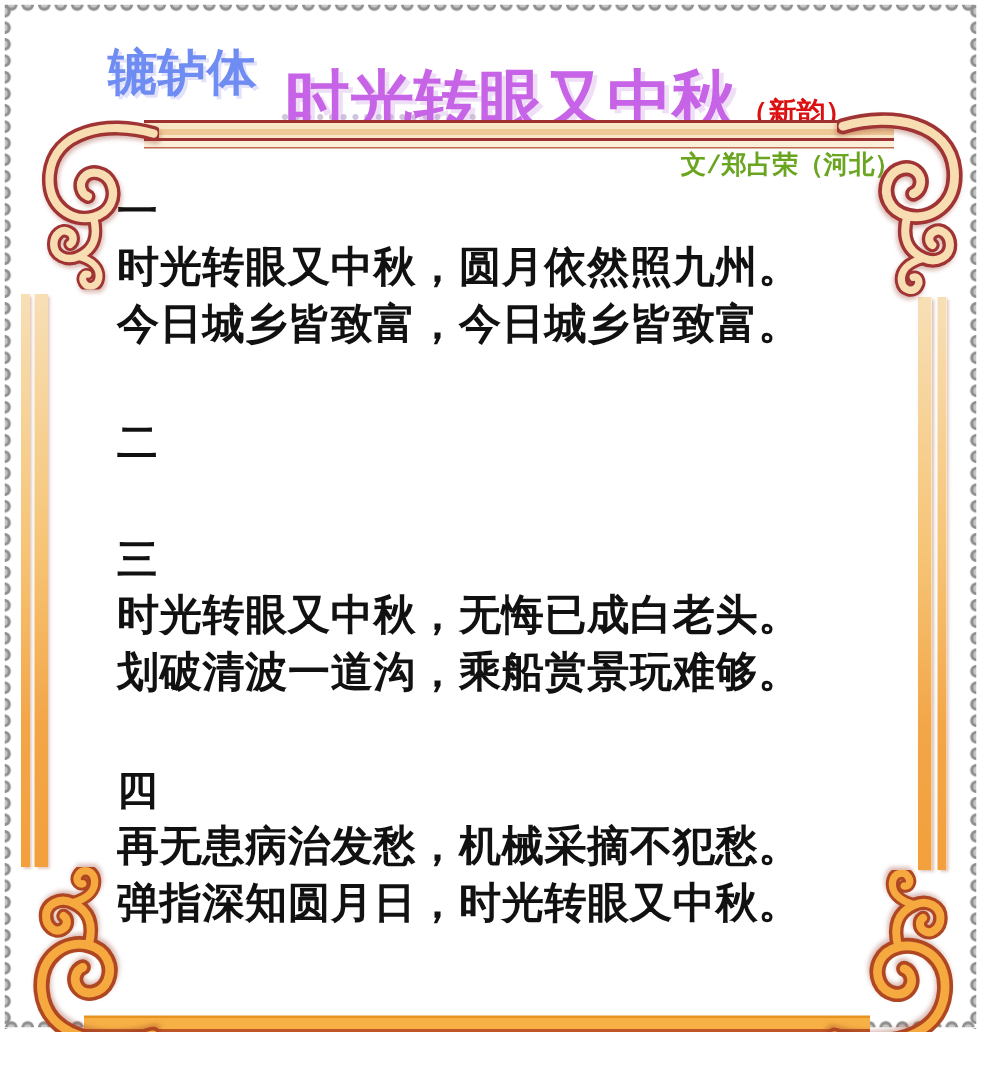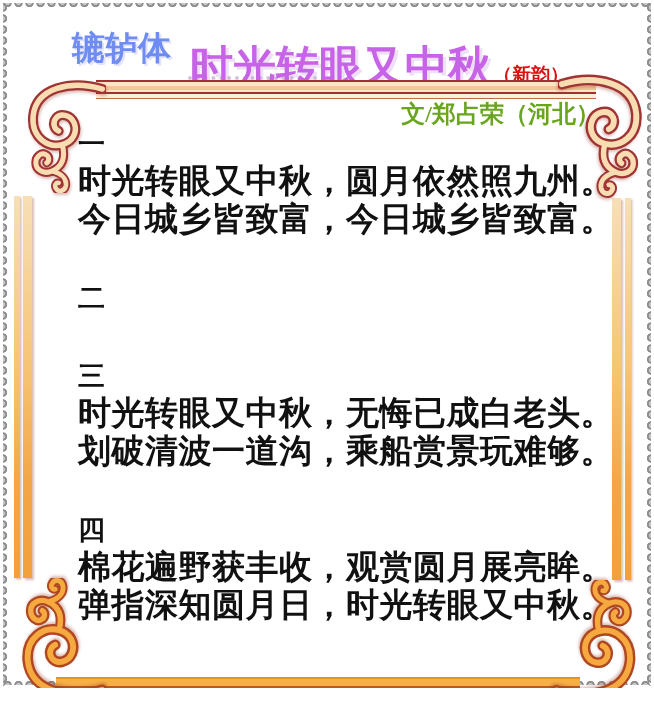--- a/index.html
+++ b/index.html
@@ -1,21 +1,21 @@
 <!DOCTYPE html>
 <html style="--title-magenta: #C763E6; --label-blue: #6F8CF2; --note-red: #DC1010; --byline-green: #69A51E; --text-black: #111111; --frame-cream: #F8DDB2; --frame-orange: #F5A93E; --frame-outline: #A03434; --perforation-gray: #8F8F8F;"><head>
 <meta charset="utf-8">
 <style>
   html,body{margin:0;padding:0;background:#fff;}
   .page{
     position:relative;
     width:654px;height:688px;
     background:#fff;
     overflow:hidden;
-    font-family:Liberation Serif, serif;
+    font-family:Liberation Mono, monospace;
   }
 
   
   .perf{position:absolute;z-index:1;}
   .perf-h{left:2px;right:2px;height:9px;background-repeat:repeat-x;background-size:11px 9px;}
   .perf-v{top:2px;bottom:2px;width:9px;background-repeat:repeat-y;background-size:9px 11px;}
   .perf-top{top:3px;
     background-image:radial-gradient(circle 4.4px at 5.5px 0px,#c6c6c6 0 2.2px,#8f8f8f 2.3px 3.9px,rgba(0,0,0,0) 4.5px);}
   .perf-bottom{bottom:3px;
     background-image:radial-gradient(circle 4.4px at 5.5px 9px,#c6c6c6 0 2.2px,#8f8f8f 2.3px 3.9px,rgba(0,0,0,0) 4.5px);}
@@ -50,27 +50,27 @@
   .style-label{position:absolute;z-index:4;left:72px;top:26px;
     font-size:33px;font-weight:bold;color:var(--label-blue,#6F8CF2);
     text-shadow:2px 2px 0 rgba(190,190,245,.45);}
   .main-title{position:absolute;z-index:4;left:190px;top:38px;white-space:nowrap;}
   .main-title .big{font-size:43px;font-weight:bold;color:var(--title-magenta,#C763E6);
     text-shadow:3px 3px 0 rgba(205,160,230,.35);margin-top:38px;}
   .main-title .note{font-size:19px;font-weight:bold;color:var(--note-red,#DC1010);margin-left:2px;}
   .title-dots{position:absolute;z-index:3;left:188px;top:60px;width:145px;height:16px;
     border-bottom:4px dotted #cfc4da;}
   .byline{position:absolute;z-index:4;right:54px;top:98px;
-    font-size:24px;font-weight:bold;color:var(--byline-green,#69A51E);white-space:nowrap;}
+    font-size:17px;font-weight:bold;color:var(--byline-green,#69A51E);white-space:nowrap;}
 
   
   .poem{position:absolute;z-index:3;left:78px;top:126px;right:40px;color:var(--text-black,#111);}
   .stanza{margin-bottom:42px;}
   .stanza-num{font-size:27px;font-weight:bold;line-height:36px;}
-  .verse{font-size:33px;font-weight:bold;line-height:38px;letter-spacing:0.5px;white-space:nowrap;}
+  .verse{font-size:28px;font-weight:bold;line-height:38px;letter-spacing:0.5px;white-space:nowrap;}
 </style>
 </head>
 <body>
 
 <svg width="0" height="0" style="position:absolute">
   <defs>
     <g id="flourish" fill="none" stroke-linecap="round">
       <path style="stroke:var(--out);stroke-width:11" d="M86,12 C52,2 13,10 10,42 C8,66 27,77 42,73 C54,70 59,59 55,49 C51,40 40,38 35,44 C31,49 33,56 38,58"></path>
       <path style="stroke:var(--out);stroke-width:10" d="M42,73 C46,88 42,97 31,102 C22,106 13,101 13,93 C13,86 19,81 24,84 C28,86 28,91 25,93"></path>
       <path style="stroke:var(--out);stroke-width:9" d="M31,102 C42,105 47,111 46,118 C45,124 38,126 35,121 C33,118 35,114 38,115"></path>
@@ -124,18 +124,18 @@
     <div class="stanza">
       <div class="stanza-num">二</div>
     </div>
     <div class="stanza">
       <div class="stanza-num">三</div>
       <div class="verse">时光转眼又中秋，无悔已成白老头。</div>
       <div class="verse">划破清波一道沟，乘船赏景玩难够。</div>
     </div>
     <div class="stanza">
       <div class="stanza-num">四</div>
-      <div class="verse">棉花遍野获丰收，观赏圆月展亮眸。</div>
+      <div class="verse">再无患病治发愁，机械采摘不犯愁。</div>
       <div class="verse">弹指深知圆月日，时光转眼又中秋。</div>
     </div>
   </div>
 
 </div>
 
 </body></html>

